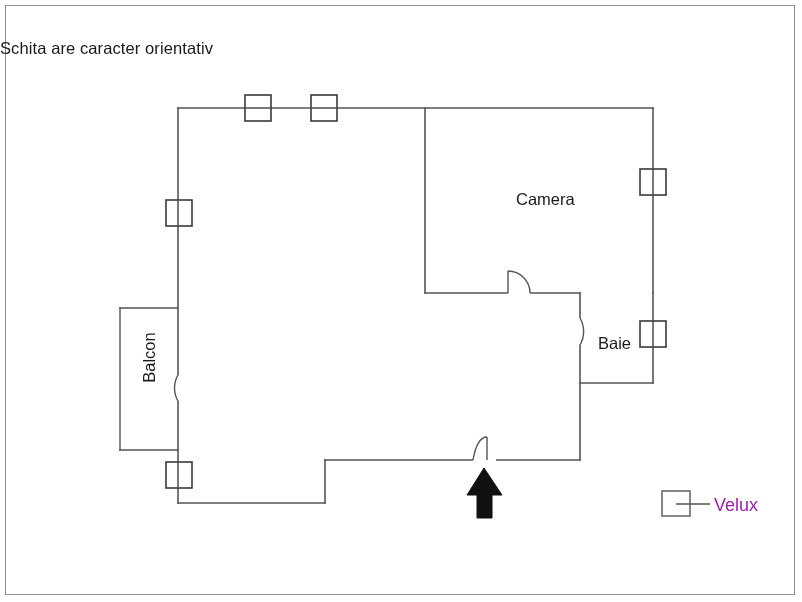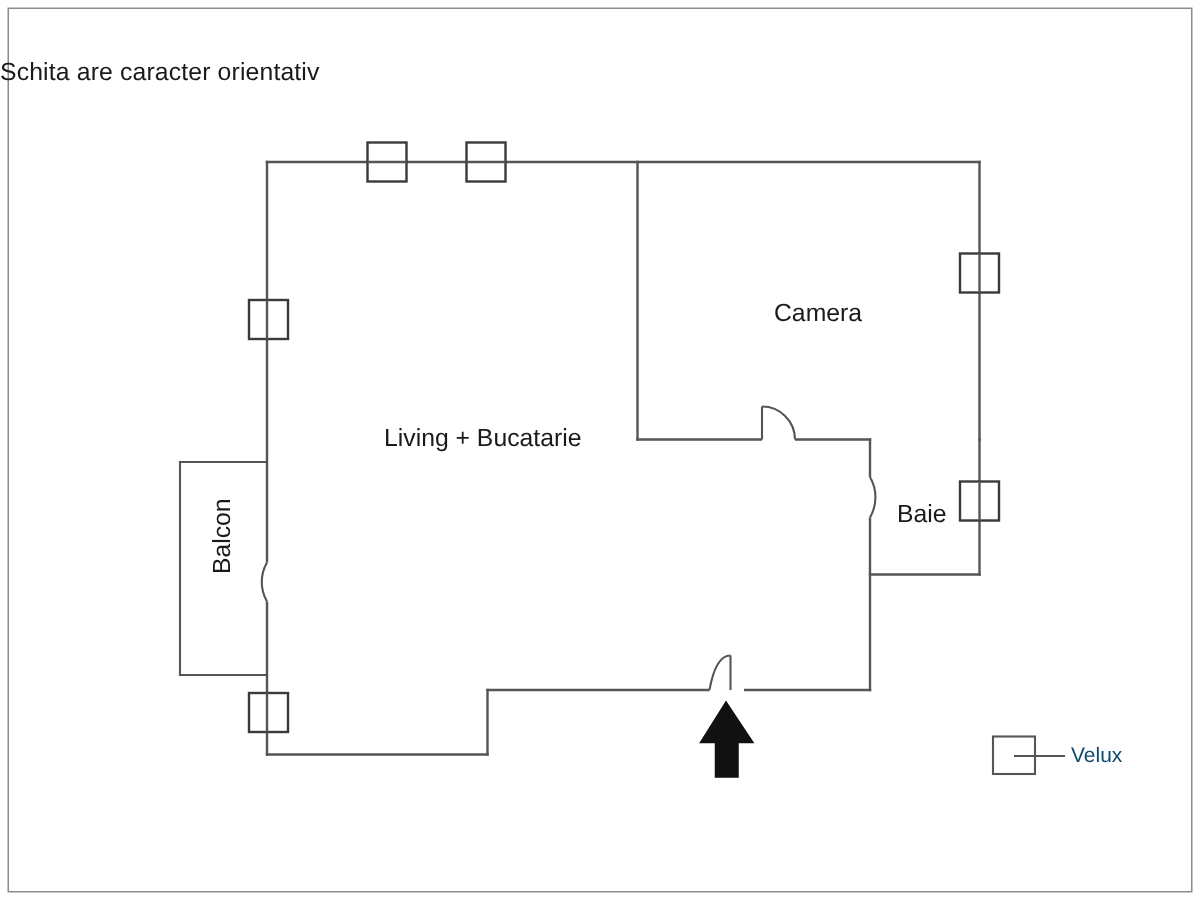--- a/index.html
+++ b/index.html
@@ -48,41 +48,41 @@
     font-size: 16.5px;
     color: #1a1a1a;
     white-space: nowrap;
   }
   #label-living {
     left: 256px;
     top: 283px;
   }
   #label-camera {
     left: 516px;
-    top: 200px;
+    top: 190px;
   }
   #label-baie {
     left: 598px;
     top: 334px;
     text-align: right;
   }
   #label-balcon {
     left: 119px;
     top: 348px;
     width: 60px;
     text-align: center;
     transform: rotate(-90deg);
     transform-origin: center center;
   }
   #legend-label {
     position: absolute;
     left: 714px;
     top: 495px;
-    font-size: 14px;
-    color: #0c4a6e;
+    font-size: 18px;
+    color: #a21caf;
   }
 </style>
 </head>
 <body>
 
 <div id="page">
 
   <div id="frame"></div>
 
   <div class="plan-title">Schita are caracter orientativ</div>
@@ -169,21 +169,20 @@
       <path fill="#111111" stroke="#111111" stroke-width="1" d="M484,468 L467,495 L477,495 L477,518 L492,518 L492,495 L502,495 Z"></path>
     </g>
 
     <g>
       <rect x="662" y="491" width="28" height="25" fill="#ffffff" stroke="#555555" stroke-width="1.4"></rect>
       <line x1="676" y1="504" x2="710" y2="504" stroke="#555555" stroke-width="1.4"></line>
     </g>
 
   </svg>
 
-  <div class="room-label" id="label-living">Living + Bucatarie</div>
 
   <div class="room-label" id="label-camera">Camera</div>
 
   <div class="room-label" id="label-baie">Baie</div>
 
   <div class="room-label" id="label-balcon">Balcon</div>
 
   <div id="legend-label">Velux</div>
 
 </div>

